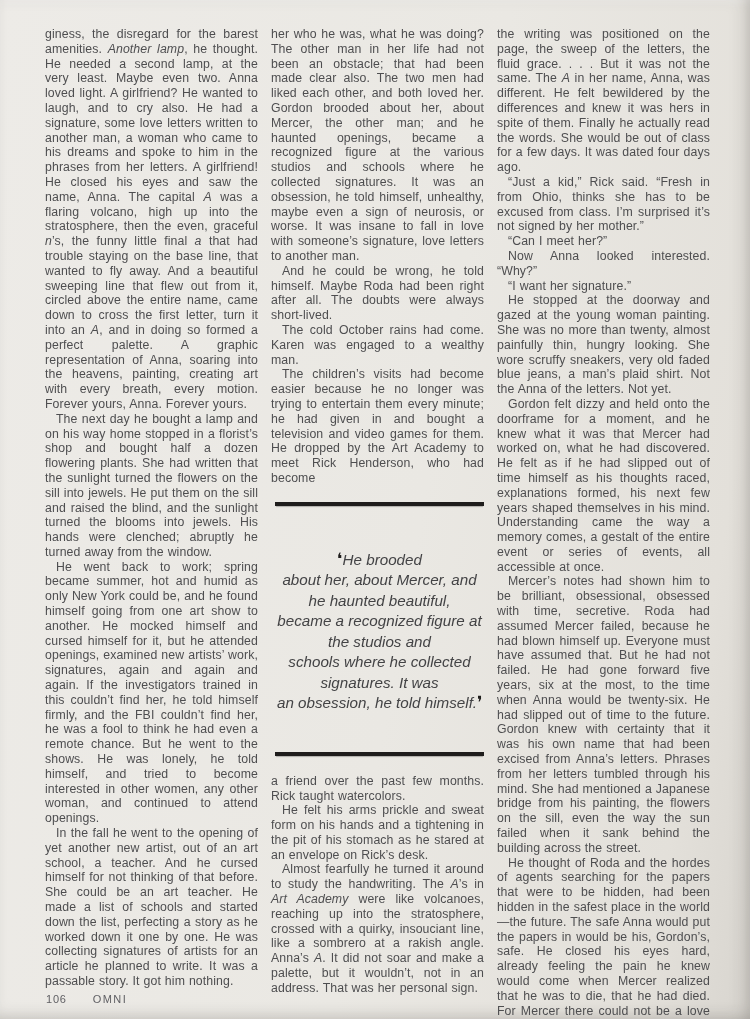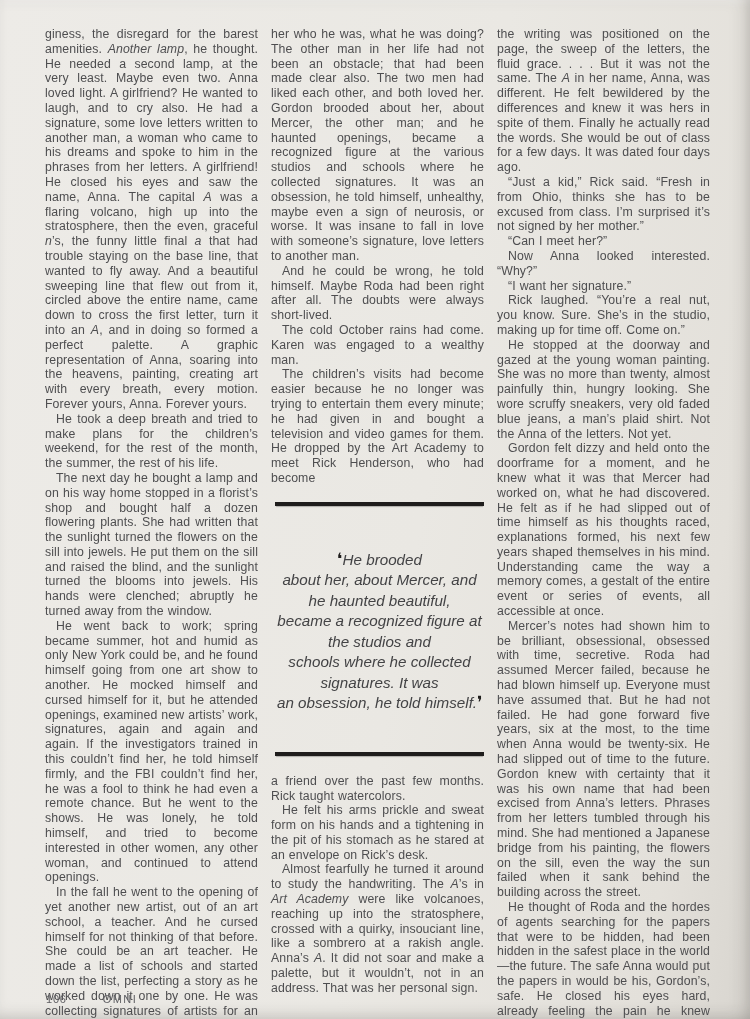--- a/index.html
+++ b/index.html
@@ -51,30 +51,29 @@
     color:#1f1d1c;
     letter-spacing:0;
   }
   .footer{
     position:absolute;
     left:46px;bottom:14px;
     font-size:11px;
     color:#606064;
     letter-spacing:.8px;
   }
-  .footer .mag{margin-left:32px;letter-spacing:1.5px;}
+  .footer .mag{margin-left:22px;letter-spacing:1.5px;}
 </style>
 </head>
 <body>
 
 <div class="page">
   <div class="columns">
     <div class="col" id="col1">
         <p class="para"><span>giness, the disregard for the barest amenities. </span><span class="it">Another lamp</span><span>, he thought. He needed a second lamp, at the very least. Maybe even two. Anna loved light. A girlfriend? He wanted to laugh, and to cry also. He had a signature, some love letters written to another man, a woman who came to his dreams and spoke to him in the phrases from her letters. A girlfriend! He closed his eyes and saw the name, Anna. The capital </span><span class="it">A</span><span> was a flaring volcano, high up into the stratosphere, then the even, graceful </span><span class="it">n</span><span>’s, the funny little final </span><span class="it">a</span><span> that had trouble staying on the base line, that wanted to fly away. And a beautiful sweeping line that flew out from it, circled above the entire name, came down to cross the first letter, turn it into an </span><span class="it">A</span><span>, and in doing so formed a perfect palette. A graphic representation of Anna, soaring into the heavens, painting, creating art with every breath, every motion. Forever yours, Anna. Forever yours.</span></p>
-        <p class="para indent"><span>He took a deep breath and tried to make plans for the children’s weekend, for the rest of the month, the summer, the rest of his life.</span></p>
         <p class="para indent"><span>The next day he bought a lamp and on his way home stopped in a florist’s shop and bought half a dozen flowering plants. She had written that the sunlight turned the flowers on the sill into jewels. He put them on the sill and raised the blind, and the sunlight turned the blooms into jewels. His hands were clenched; abruptly he turned away from the window.</span></p>
         <p class="para indent"><span>He went back to work; spring became summer, hot and humid as only New York could be, and he found himself going from one art show to another. He mocked himself and cursed himself for it, but he attended openings, examined new artists’ work, signatures, again and again and again. If the investigators trained in this couldn’t find her, he told himself firmly, and the FBI couldn’t find her, he was a fool to think he had even a remote chance. But he went to the shows. He was lonely, he told himself, and tried to become interested in other women, any other woman, and continued to attend openings.</span></p>
         <p class="para indent"><span>In the fall he went to the opening of yet another new artist, out of an art school, a teacher. And he cursed himself for not thinking of that before. She could be an art teacher. He made a list of schools and started down the list, perfecting a story as he worked down it one by one. He was collecting signatures of artists for an article he planned to write. It was a passable story. It got him nothing.</span></p>
       </div>
     <div class="col" id="col2">
       <div id="col2top">
           <p class="para"><span>her who he was, what he was doing? The other man in her life had not been an obstacle; that had been made clear also. The two men had liked each other, and both loved her. Gordon brooded about her, about Mercer, the other man; and he haunted openings, became a recognized figure at the various studios and schools where he collected signatures. It was an obsession, he told himself, unhealthy, maybe even a sign of neurosis, or worse. It was insane to fall in love with someone’s signature, love letters to another man.</span></p>
           <p class="para indent"><span>And he could be wrong, he told himself. Maybe Roda had been right after all. The doubts were always short-lived.</span></p>
           <p class="para indent"><span>The cold October rains had come. Karen was engaged to a wealthy man.</span></p>
           <p class="para indent"><span>The children’s visits had become easier because he no longer was trying to entertain them every minute; he had given in and bought a television and video games for them. He dropped by the Art Academy to meet Rick Henderson, who had become</span></p>
@@ -98,21 +97,20 @@
           <p class="para indent"><span>He felt his arms prickle and sweat form on his hands and a tightening in the pit of his stomach as he stared at an envelope on Rick’s desk.</span></p>
           <p class="para indent"><span>Almost fearfully he turned it around to study the handwriting. The </span><span class="it">A</span><span>’s in </span><span class="it">Art Academy</span><span> were like volcanoes, reaching up into the stratosphere, crossed with a quirky, insouciant line, like a sombrero at a rakish angle. Anna’s </span><span class="it">A</span><span>. It did not soar and make a palette, but it wouldn’t, not in an address. That was her personal sign.</span></p>
         </div>
     </div>
     <div class="col" id="col3">
         <p class="para"><span>the writing was positioned on the page, the sweep of the letters, the fluid grace. . . . But it was not the same. The </span><span class="it">A</span><span> in her name, Anna, was different. He felt bewildered by the differences and knew it was hers in spite of them. Finally he actually read the words. She would be out of class for a few days. It was dated four days ago.</span></p>
         <p class="para indent"><span>“Just a kid,” Rick said. “Fresh in from Ohio, thinks she has to be excused from class. I’m surprised it’s not signed by her mother.”</span></p>
         <p class="para indent"><span>“Can I meet her?”</span></p>
         <p class="para indent"><span>Now Anna looked interested. “Why?”</span></p>
         <p class="para indent"><span>“I want her signature.”</span></p>
-        <p class="para indent"><span>Rick laughed. “You’re a real nut, you know. Sure. She’s in the studio, making up for time off. Come on.”</span></p>
         <p class="para indent"><span>He stopped at the doorway and gazed at the young woman painting. She was no more than twenty, almost painfully thin, hungry looking. She wore scruffy sneakers, very old faded blue jeans, a man’s plaid shirt. Not the Anna of the letters. Not yet.</span></p>
         <p class="para indent"><span>Gordon felt dizzy and held onto the doorframe for a moment, and he knew what it was that Mercer had worked on, what he had discovered. He felt as if he had slipped out of time himself as his thoughts raced, explanations formed, his next few years shaped themselves in his mind. Understanding came the way a memory comes, a gestalt of the entire event or series of events, all accessible at once.</span></p>
         <p class="para indent"><span>Mercer’s notes had shown him to be brilliant, obsessional, obsessed with time, secretive. Roda had assumed Mercer failed, because he had blown himself up. Everyone must have assumed that. But he had not failed. He had gone forward five years, six at the most, to the time when Anna would be twenty-six. He had slipped out of time to the future. Gordon knew with certainty that it was his own name that had been excised from Anna’s letters. Phrases from her letters tumbled through his mind. She had mentioned a Japanese bridge from his painting, the flowers on the sill, even the way the sun failed when it sank behind the building across the street.</span></p>
         <p class="para indent"><span>He thought of Roda and the hordes of agents searching for the papers that were to be hidden, had been hidden in the safest place in the world—the future. The safe Anna would put the papers in would be his, Gordon’s, safe. He closed his eyes hard, already feeling the pain he knew would come when Mercer realized that he was to die, that he had died. For Mercer there could not be a love strong enough to make him abandon his work.</span></p>
       </div>
   </div>
   <div class="footer">
     <span>106</span>
     <span class="mag">OMNI</span>
   </div>

